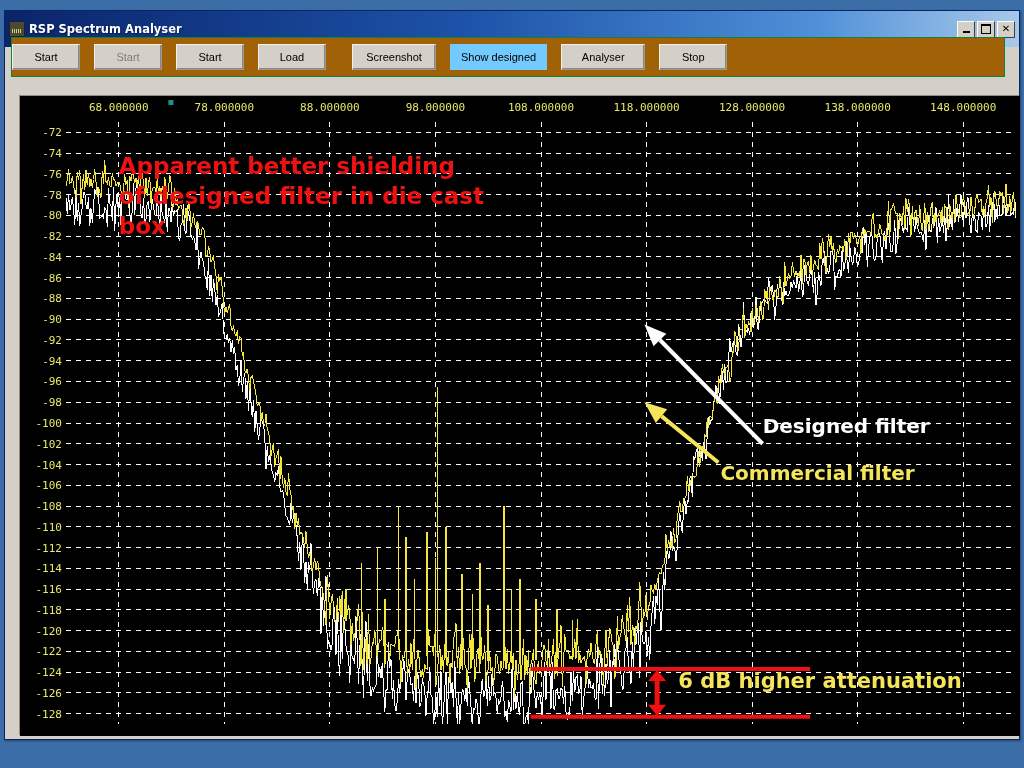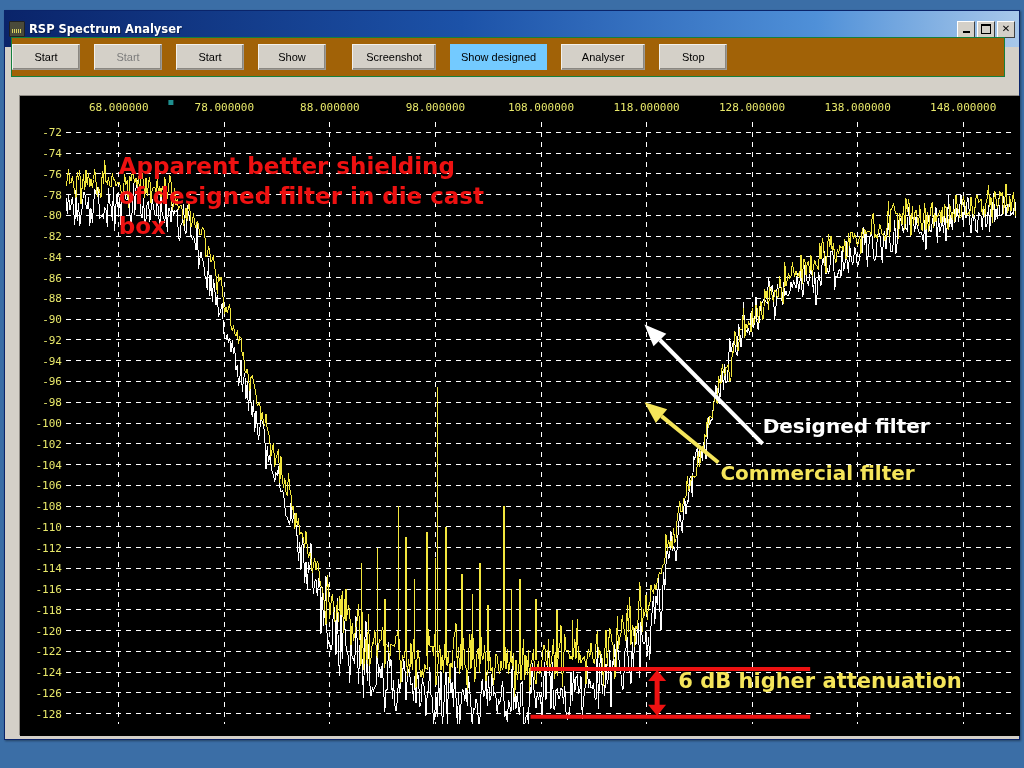--- a/index.html
+++ b/index.html
@@ -75,21 +75,21 @@
         <div class="wbtn close">
             <i>✕</i>
           </div>
       </div>
     </div>
 
     <div id="toolbar">
         <div class="tbtn">Start</div>
         <div class="tbtn disabled">Start</div>
         <div class="tbtn">Start</div>
-        <div class="tbtn">Show</div>
+        <div class="tbtn">Load</div>
         <div class="sp"></div>
         <div class="tbtn wide">Screenshot</div>
         <div class="tbtn active wide">Show designed</div>
         <div class="tbtn wide">Analyser</div>
         <div class="tbtn">Stop</div>
       </div>
 
     <div id="plotframe">
       <div id="plot">
           <svg width="1000" height="640" viewBox="0 0 1000 640">

